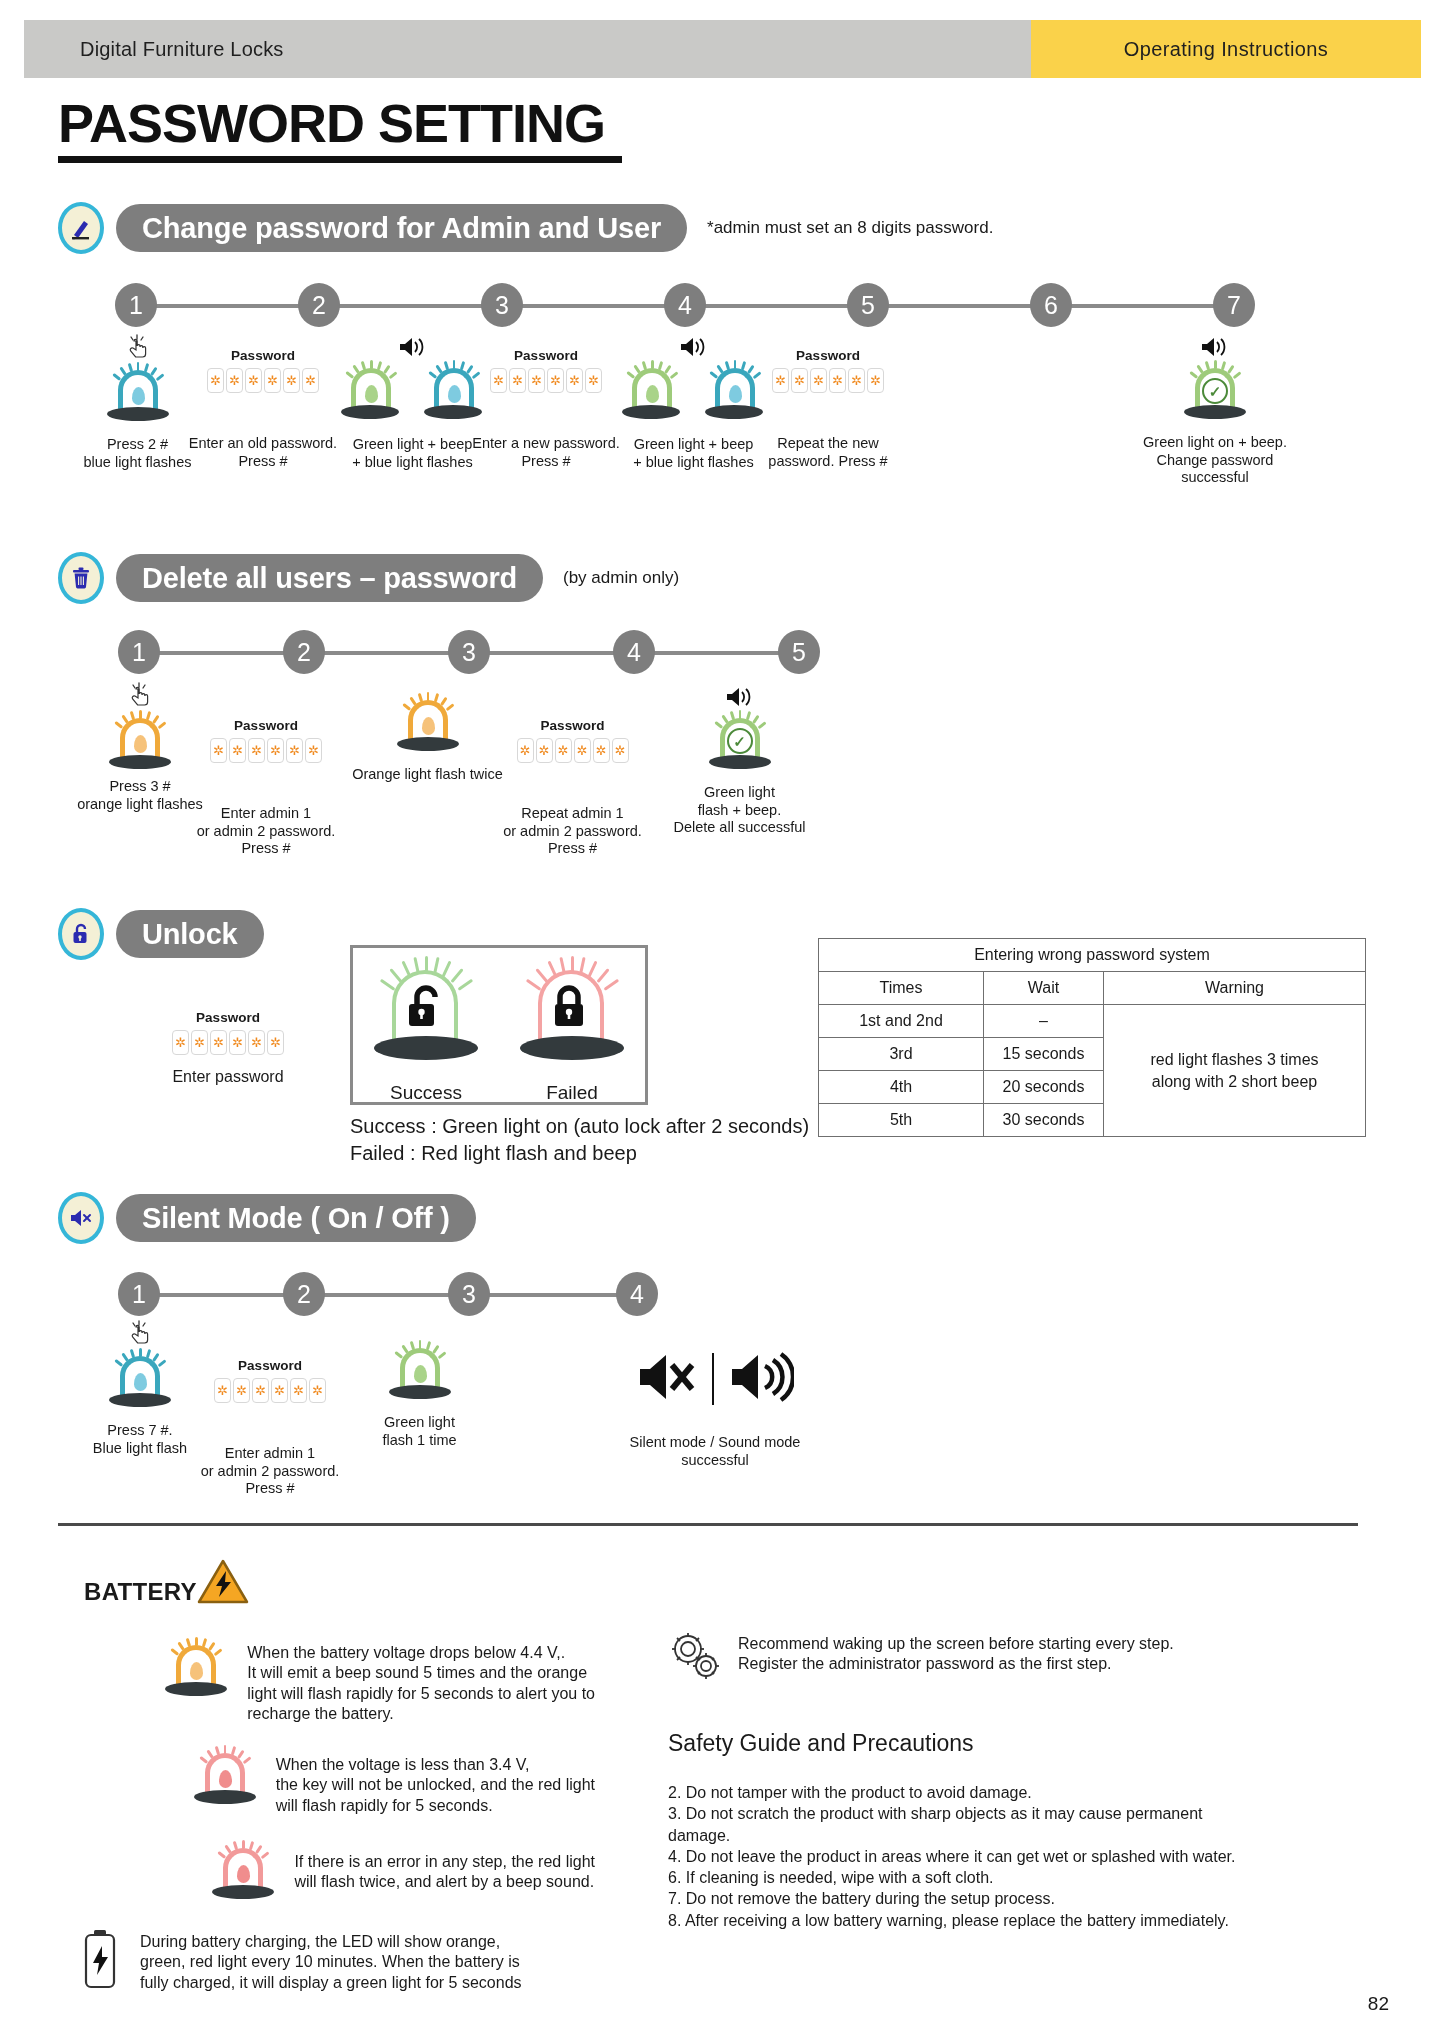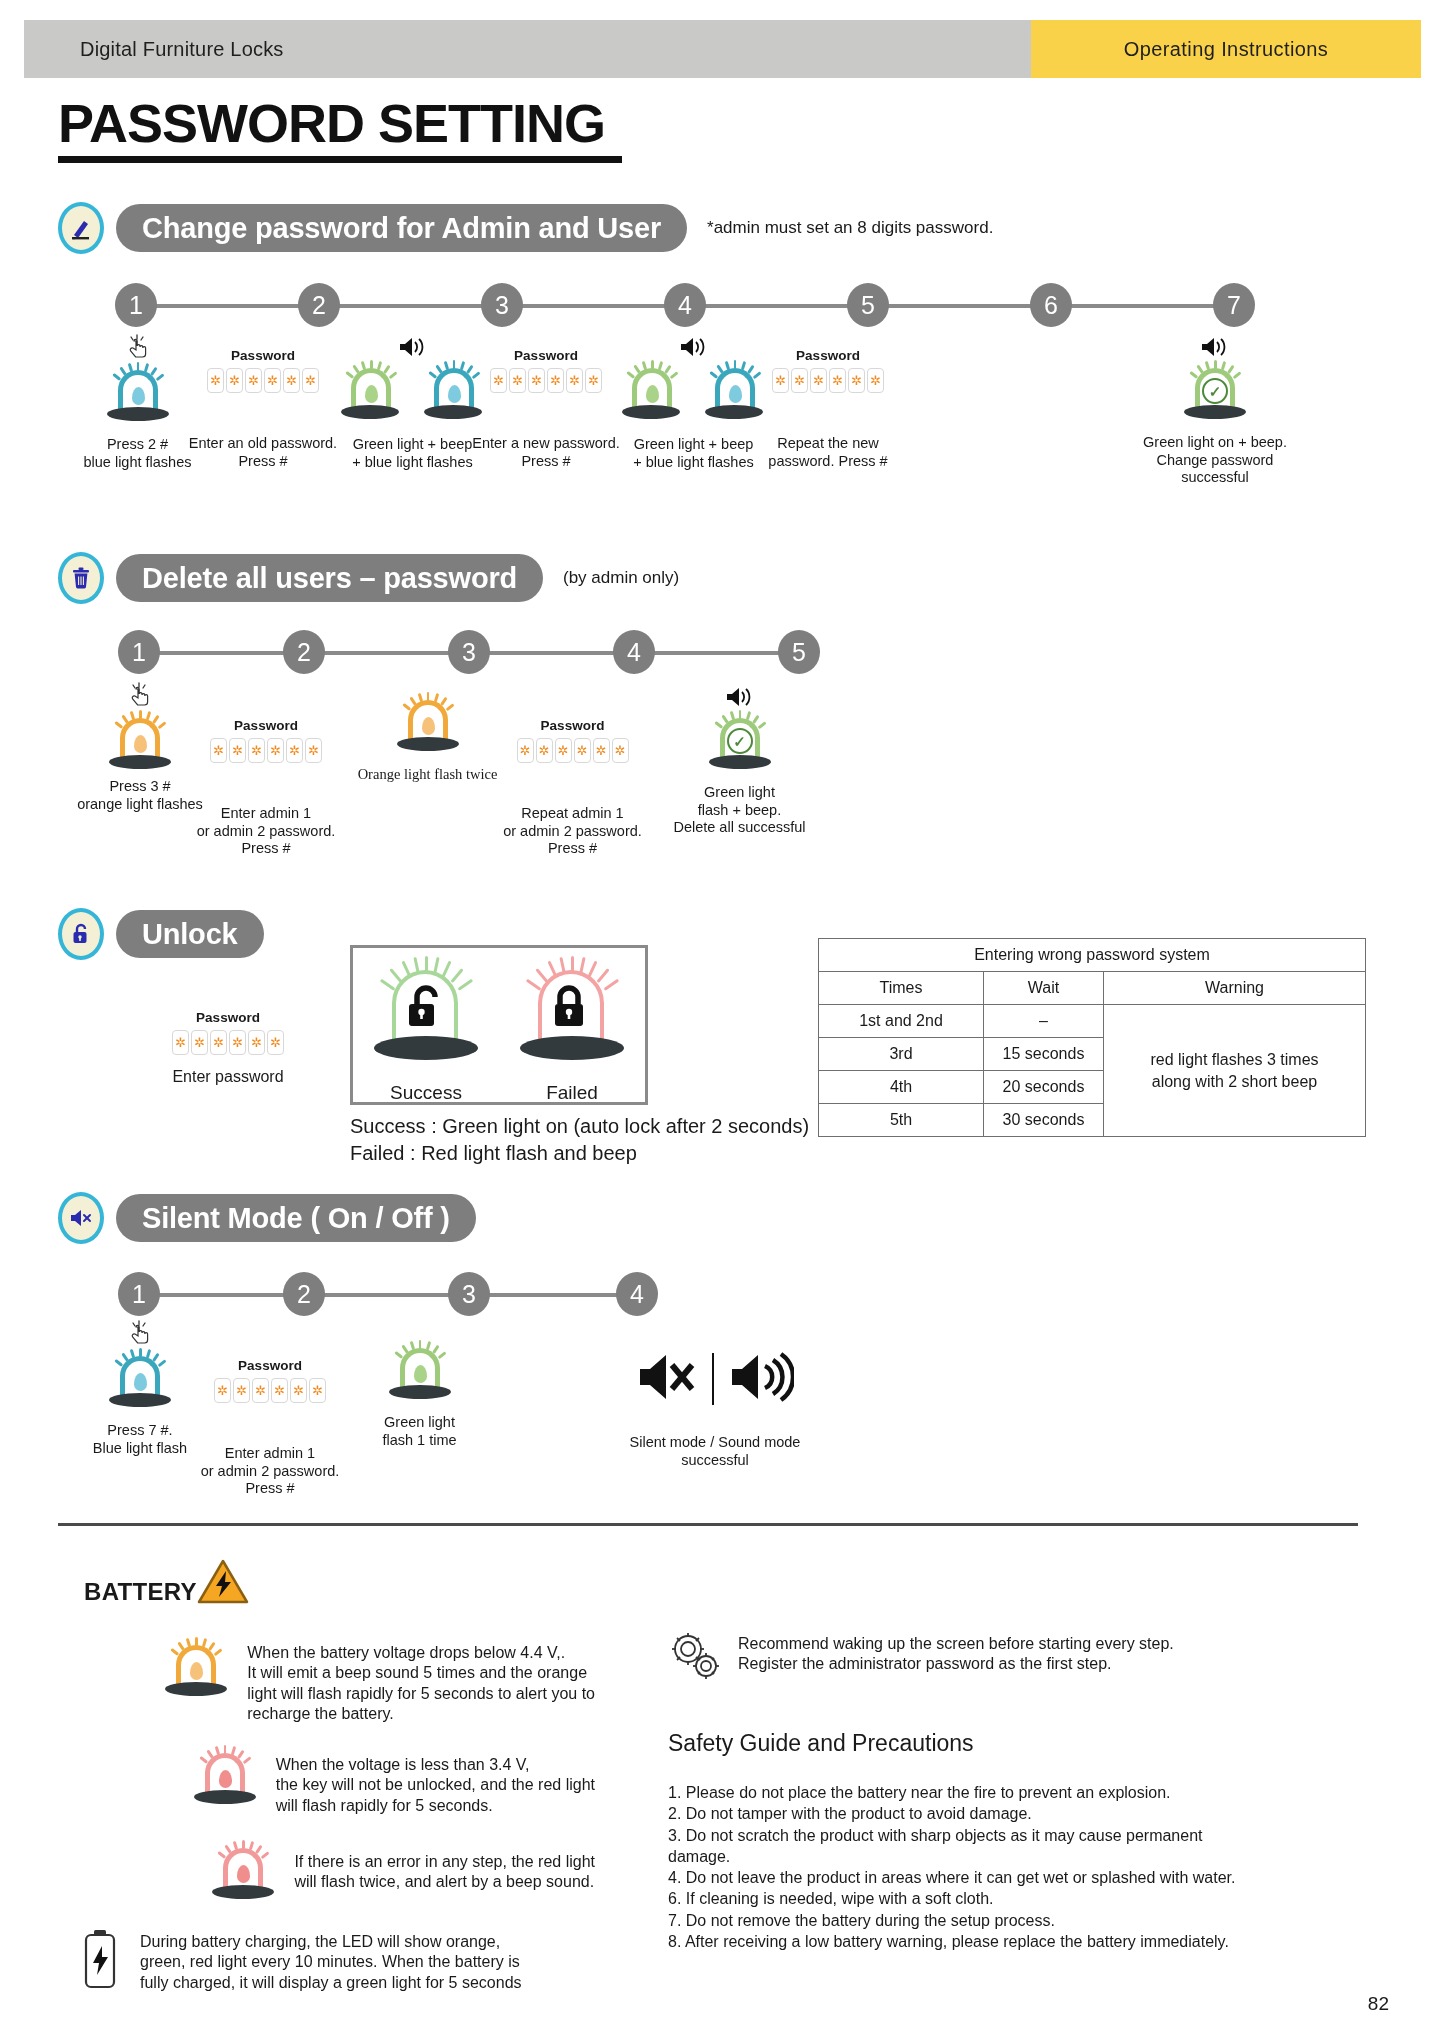--- a/index.html
+++ b/index.html
@@ -463,21 +463,21 @@
         <div class="pwdcell">✲</div>
         <div class="pwdcell">✲</div>
         <div class="pwdcell">✲</div>
       </div>
     </div>
     <div class="cap" style="margin-top:42px;">Enter admin 1
 or admin 2 password.
 Press #</div>
   </div>
 
-  <div class="stepcol" style="left:340px; top:690px; width:175px;font-family:Liberation Serif, serif;">
+  <div class="stepcol" style="left:340px; top:690px; width:175px;">
     <div class="lamp orange">
       <div class="rays">
           <i style="transform:rotate(-52deg)"></i>
           <i style="transform:rotate(-34deg)"></i>
           <i style="transform:rotate(-17deg)"></i>
           <i></i>
           <i style="transform:rotate(17deg)"></i>
           <i style="transform:rotate(34deg)"></i>
           <i style="transform:rotate(52deg)"></i>
         </div>
@@ -874,21 +874,20 @@
             <line x1="32" y1="42" x2="30" y2="44"></line>
         </g>
       </svg>
     </div>
     <div class="btext" style="padding-top:4px;">Recommend waking up the screen before starting every step.
 Register the administrator password as the first step.</div>
   </div>
 
   <div class="sg-title" style="left:668px; top:1730px;">Safety Guide and Precautions</div>
   <div class="sg-list" style="left:668px; top:1782px; width:700px;">
-    <div>1. Please do not place the battery near the fire to prevent an explosion.</div>
     <div>2. Do not tamper with the product to avoid damage.</div>
     <div>3. Do not scratch the product with sharp objects as it may cause permanent
     damage.</div>
     <div>4. Do not leave the product in areas where it can get wet or splashed with water.</div>
     <div>6. If cleaning is needed, wipe with a soft cloth.</div>
     <div>7. Do not remove the battery during the setup process.</div>
     <div>8. After receiving a low battery warning, please replace the battery immediately.</div>
   </div>
 
   <div class="pageno">82</div>

